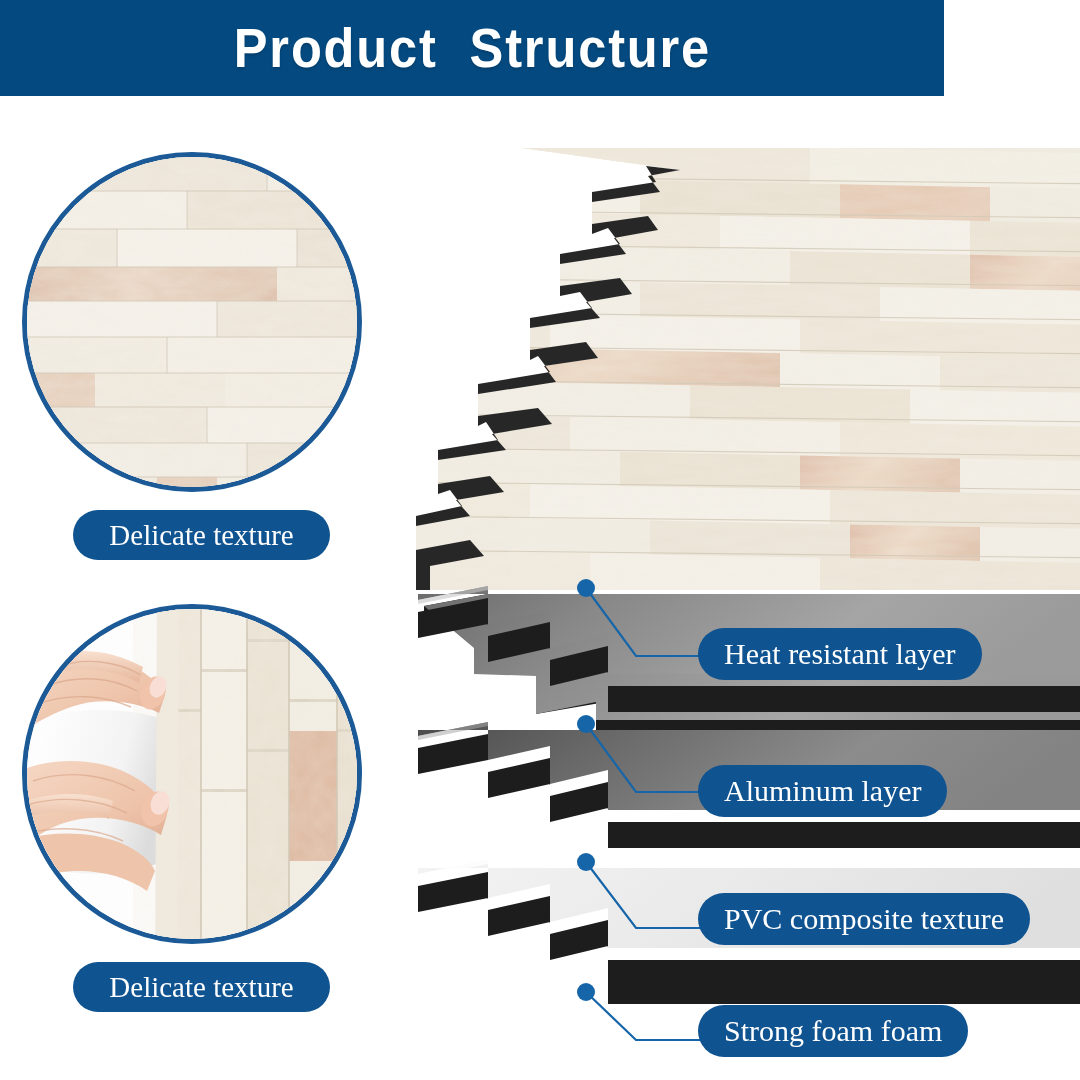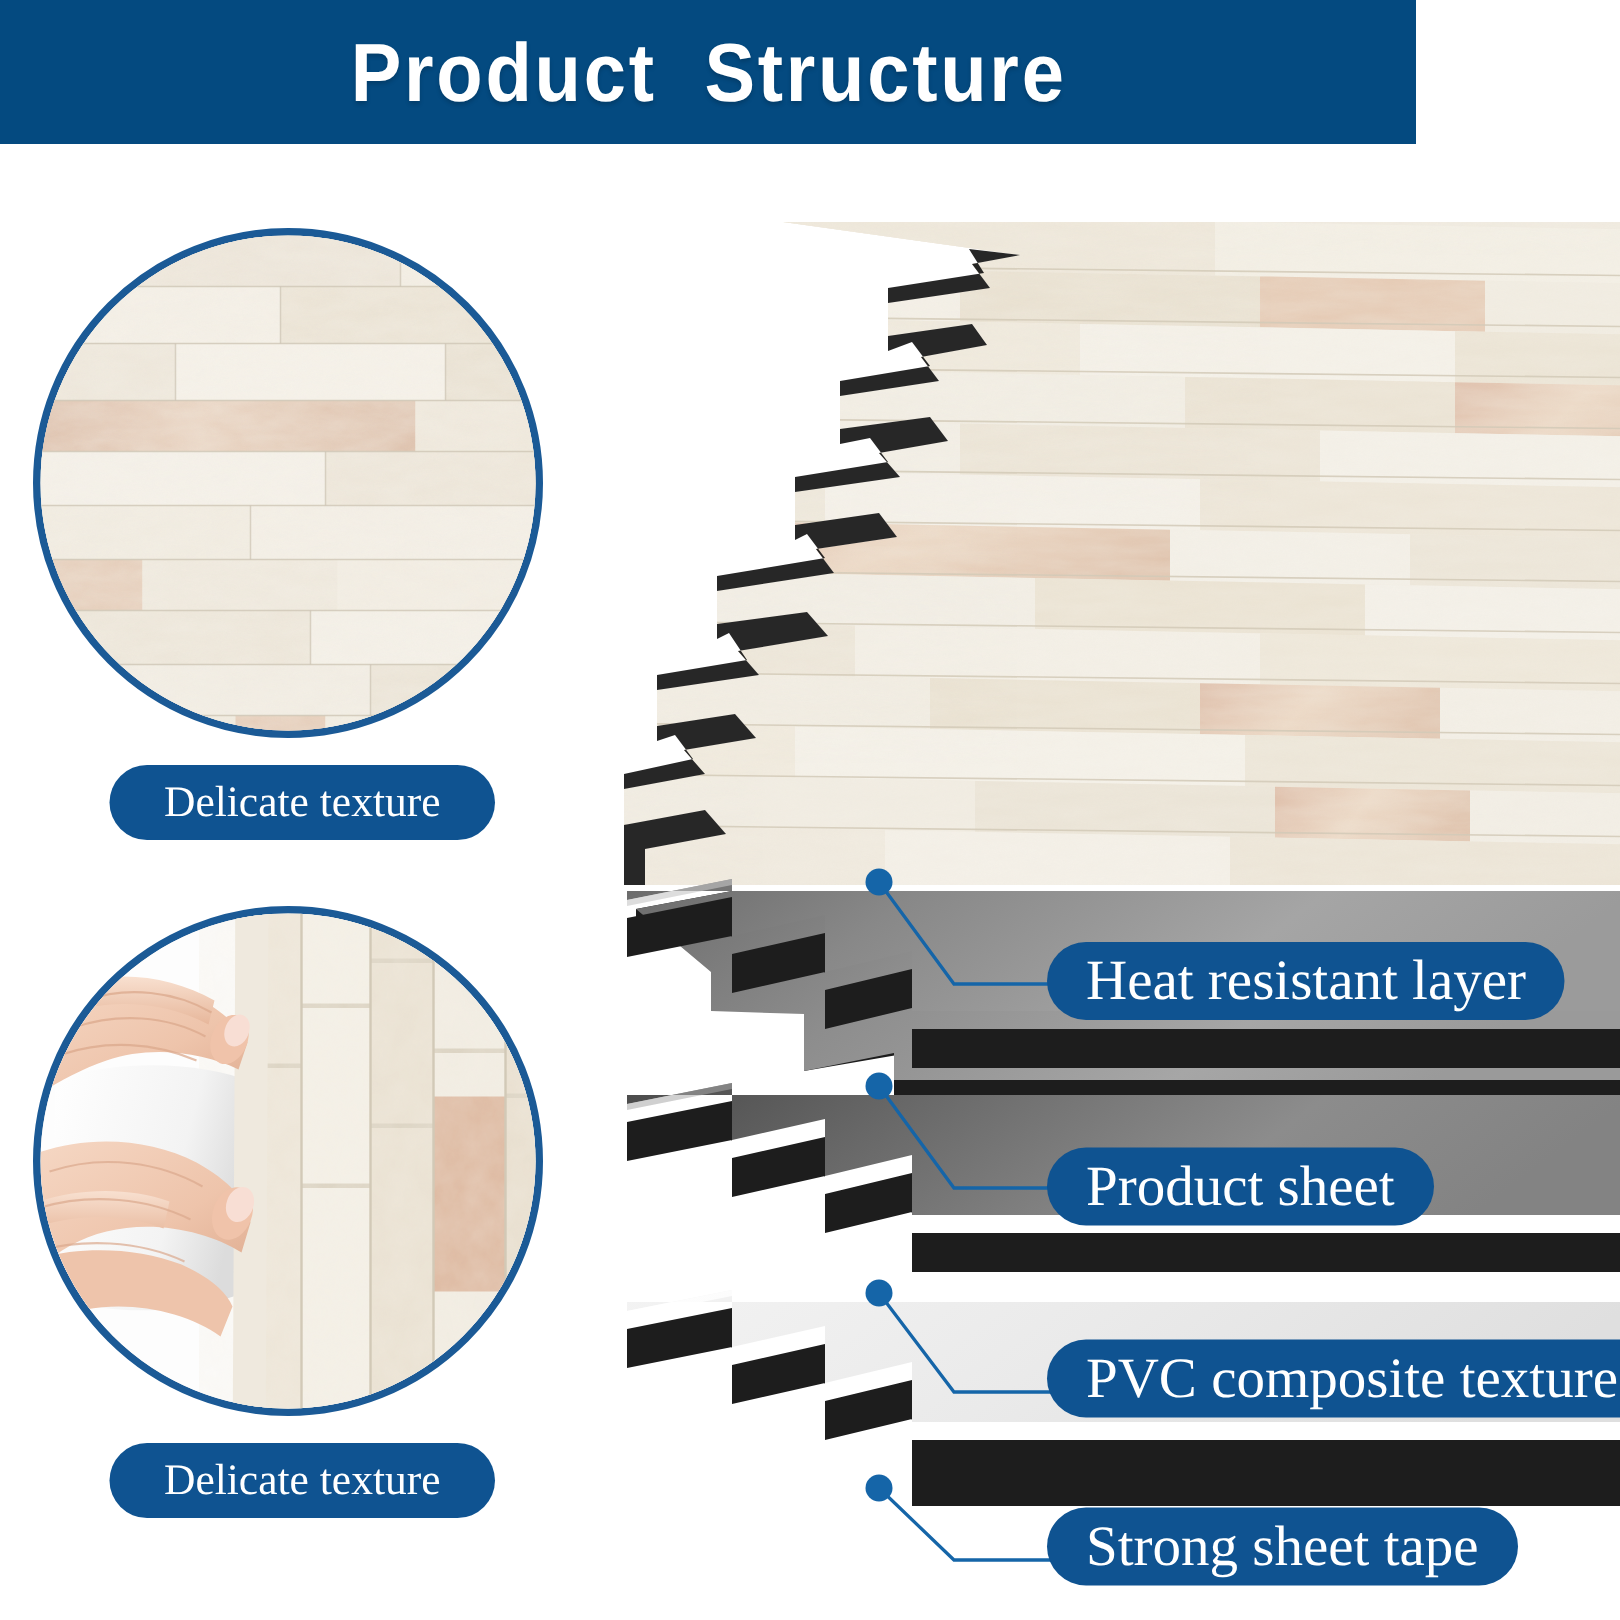--- a/index.html
+++ b/index.html
@@ -57,21 +57,21 @@
   }
 
   
   #layer-stack{
     position:absolute; left:410px; top:120px; width:670px; height:960px;
   }
   .layer-svg{ position:absolute; left:0; top:0; }
   .callout-pill{
     position:absolute;
     height:52px;
-    font-size:38px;
+    font-size:30px;
     padding:0 26px;
   }
   #pill-heat   { left:698px; top:628px; }
   #pill-alum   { left:698px; top:765px; }
   #pill-pvc    { left:698px; top:893px; }
   #pill-foam   { left:698px; top:1005px; }
 </style>
 </head>
 <body>
 
@@ -451,15 +451,15 @@
     <g fill="#1565a8">
       <circle cx="176" cy="468" r="9"></circle>
       <circle cx="176" cy="604" r="9"></circle>
       <circle cx="176" cy="742" r="9"></circle>
       <circle cx="176" cy="872" r="9"></circle>
     </g>
   </svg>
 </div>
 
 <div class="pill callout-pill" id="pill-heat">Heat resistant layer</div>
-<div class="pill callout-pill" id="pill-alum">Product sheet</div>
+<div class="pill callout-pill" id="pill-alum">Aluminum layer</div>
 <div class="pill callout-pill" id="pill-pvc">PVC composite texture</div>
-<div class="pill callout-pill" id="pill-foam">Strong sheet tape</div>
+<div class="pill callout-pill" id="pill-foam">Strong foam foam</div>
 
 </body></html>

